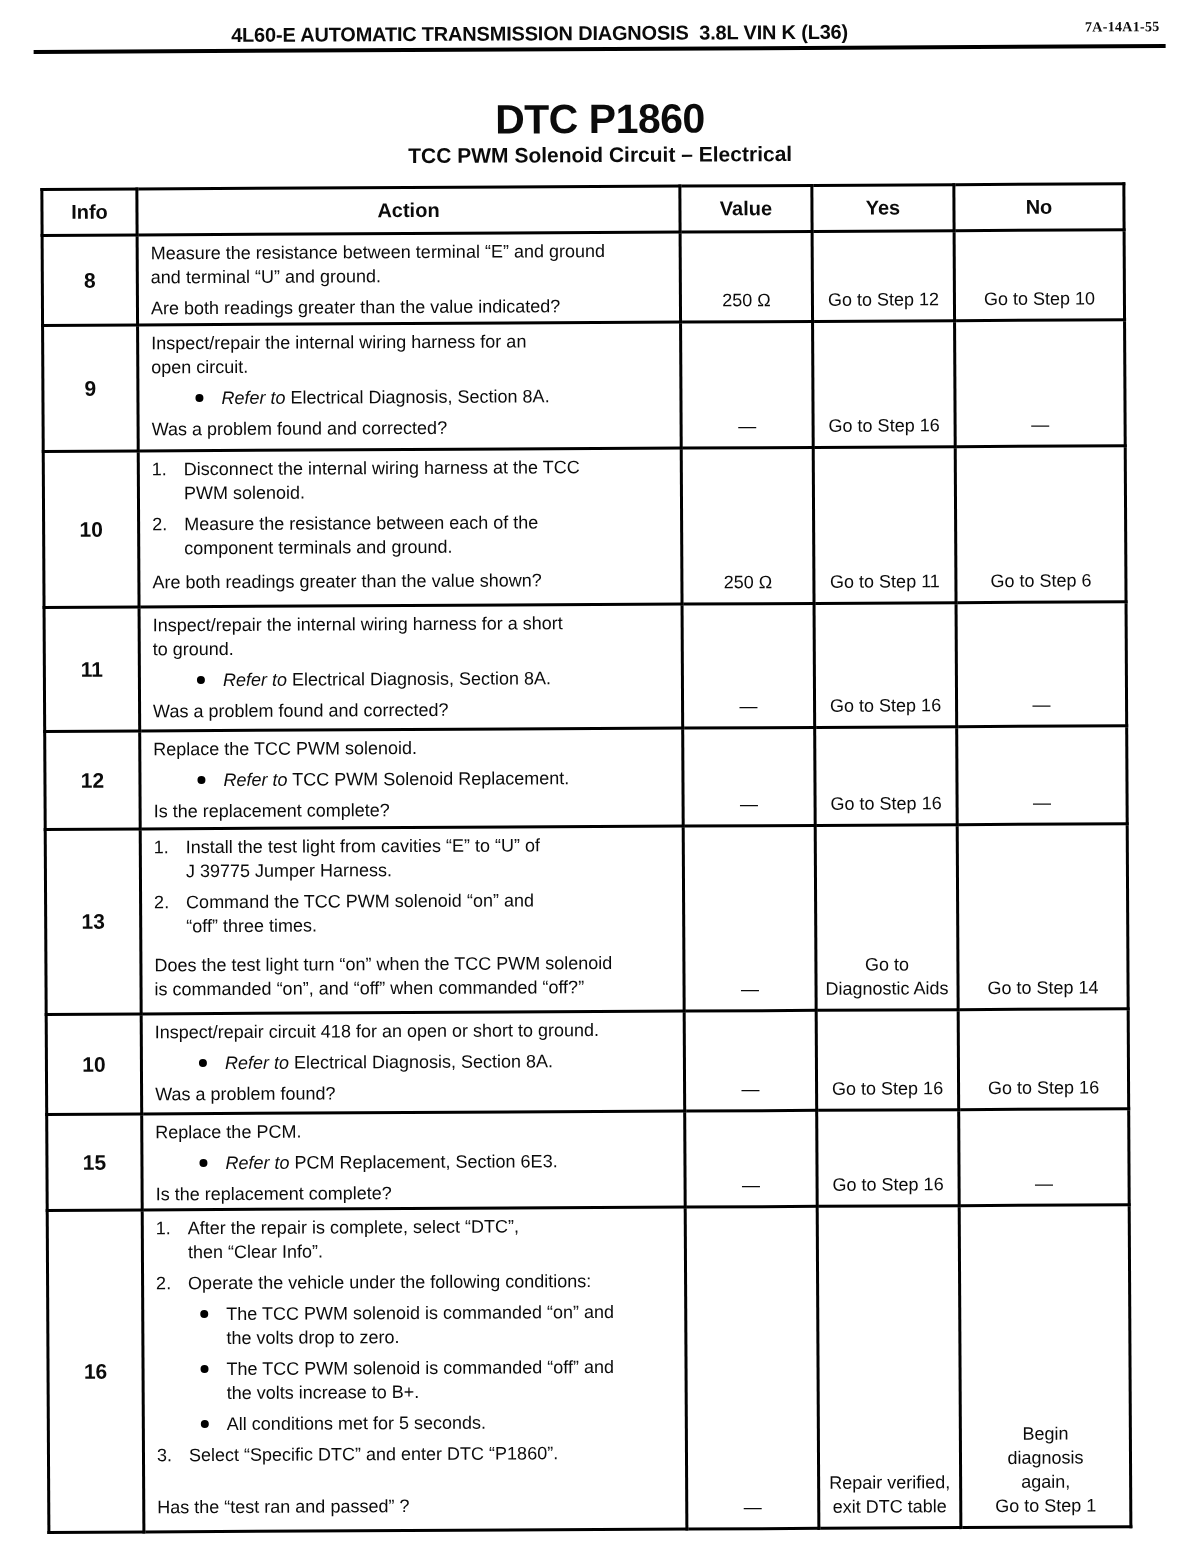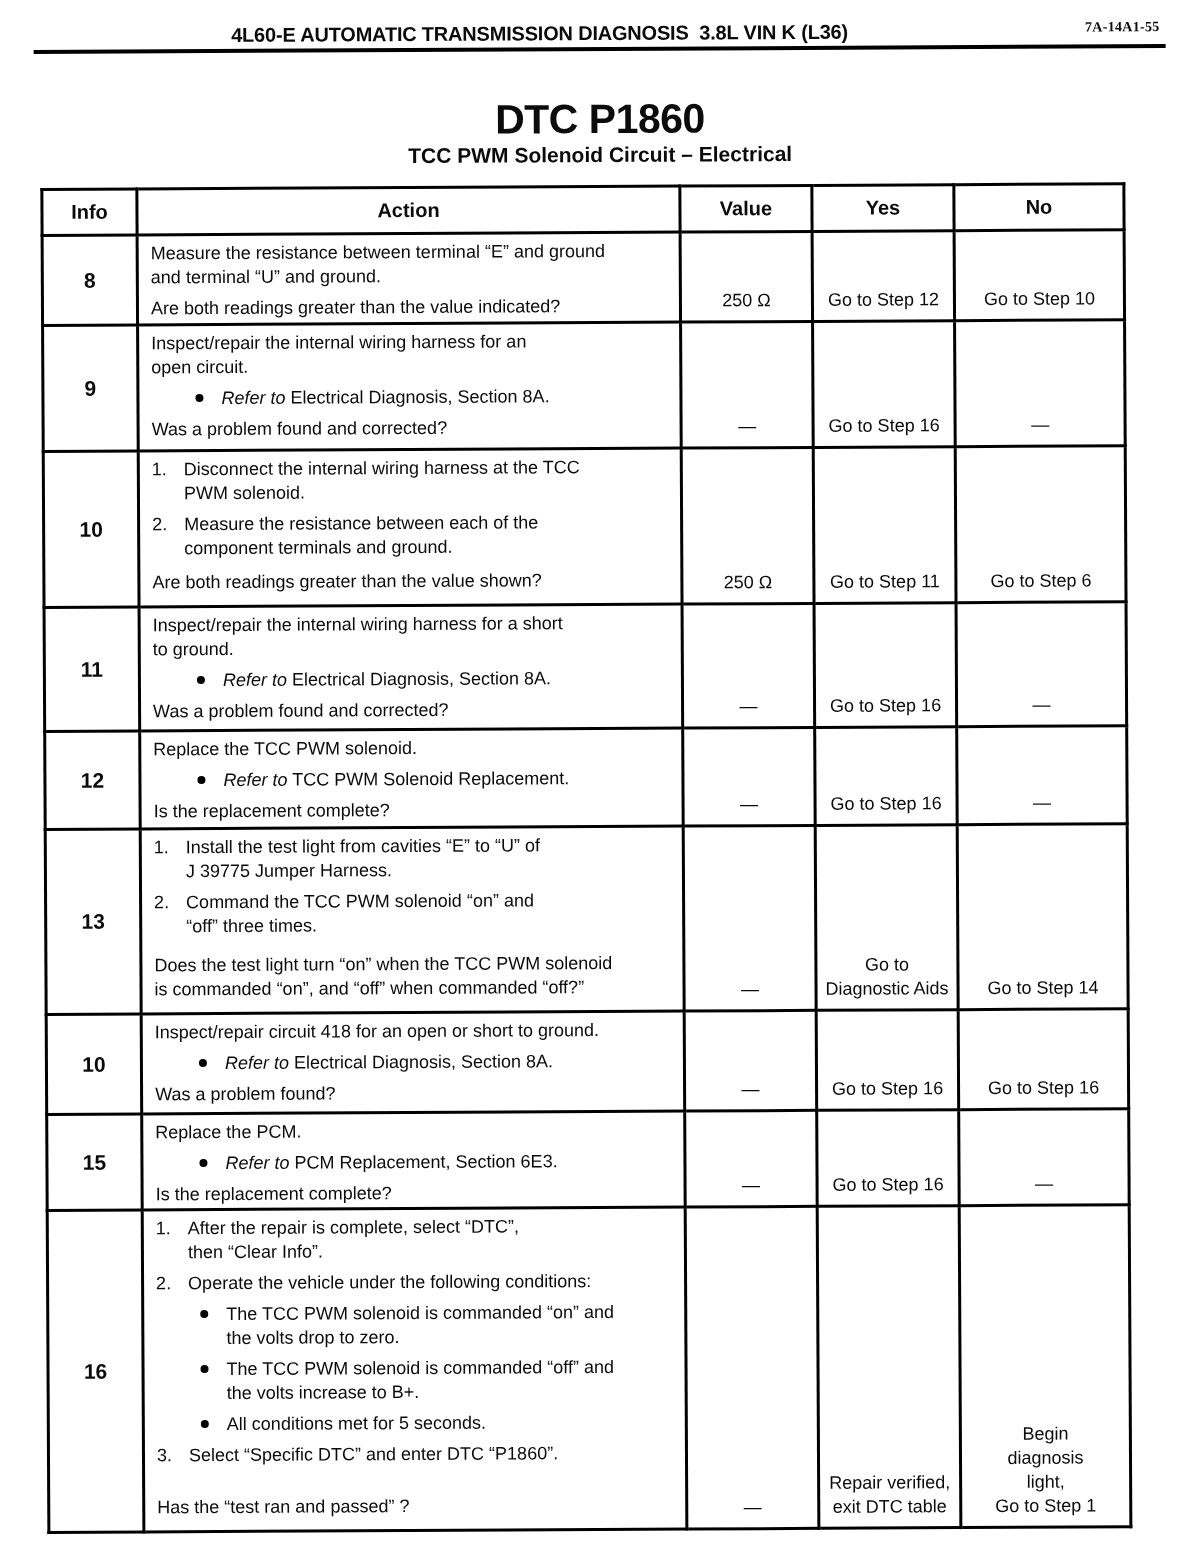--- a/index.html
+++ b/index.html
@@ -311,20 +311,20 @@
             </div>
           </td>
           <td class="vcell">—</td>
           <td class="vcell">
             <div><span>Repair verified,</span></div>
             <div><span>exit DTC table</span></div>
           </td>
           <td class="vcell">
             <div><span>Begin</span></div>
             <div><span>diagnosis</span></div>
-            <div><span>light,</span></div>
+            <div><span>again,</span></div>
             <div><span class="it">Go to</span><span> Step 1</span></div>
           </td>
         </tr>
       </tbody>
   </table>
 
 </div>
 
 </body></html>

